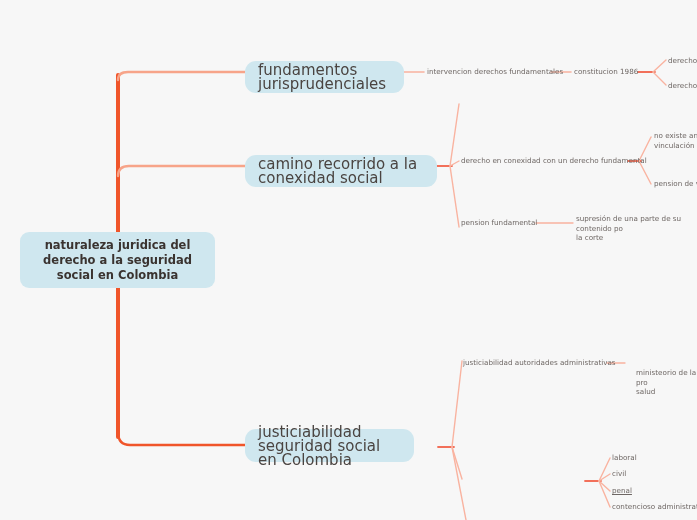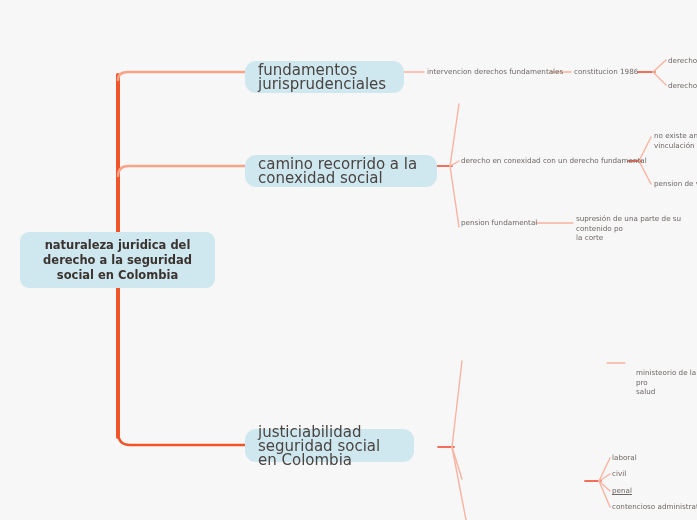--- a/index.html
+++ b/index.html
@@ -167,20 +167,23 @@
 
   <div class="node node-text wrap" style="left:576px; top:214px; width:124px; height:22px; display:block;">
     <div>supresión de una parte de su contenido po</div>
     <div>la corte</div>
   </div>
 
   <div class="node node-l1" style="left:245px; top:429px; width:169px; height:33px;">
     <span>justiciabilidad seguridad social en Colombia</span>
   </div>
 
+  <div class="node node-text" style="left:463px; top:357px; width:146px; height:12px;">
+    <span>justiciabilidad autoridades administrativas</span>
+  </div>
 
   <div class="node node-text wrap" style="left:628px; top:368px; width:66px; height:22px; display:block;margin-left:8px;">
     <div>ministeorio de la pro</div>
     <div>salud</div>
   </div>
 
 
   <div class="node node-text" style="left:612px; top:452px; width:60px; height:12px;">
     <span>laboral</span>
   </div>

